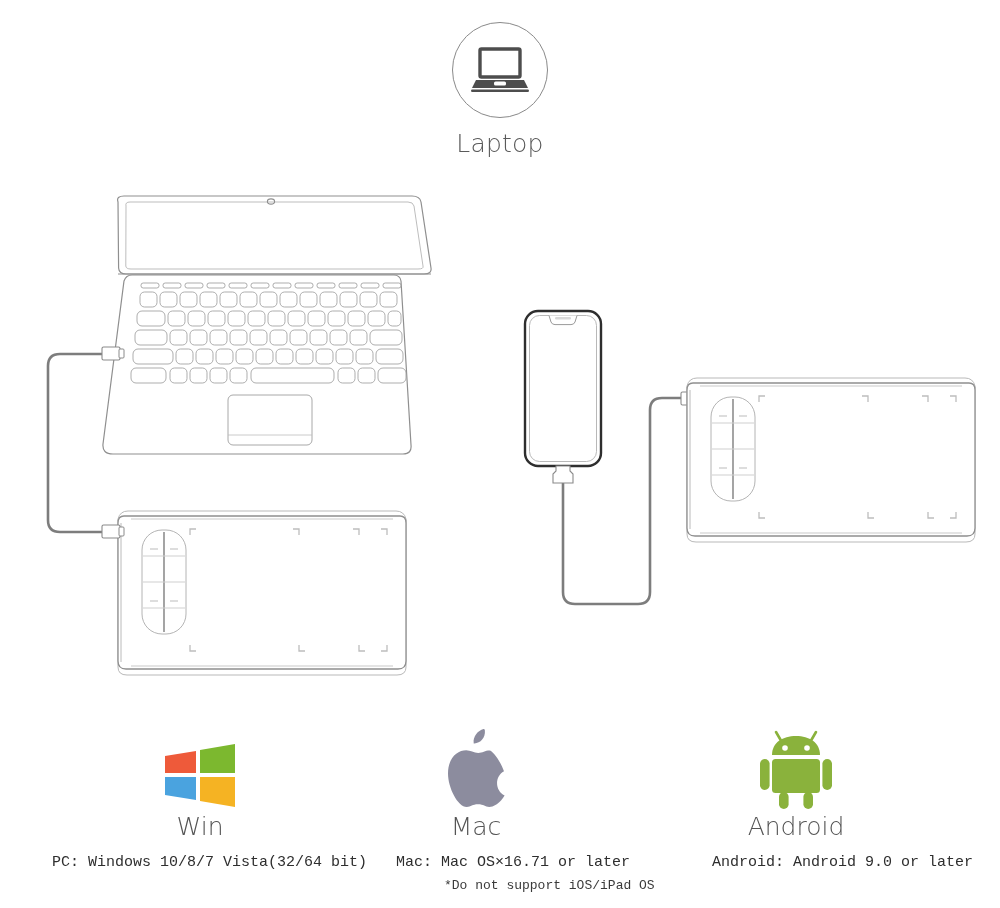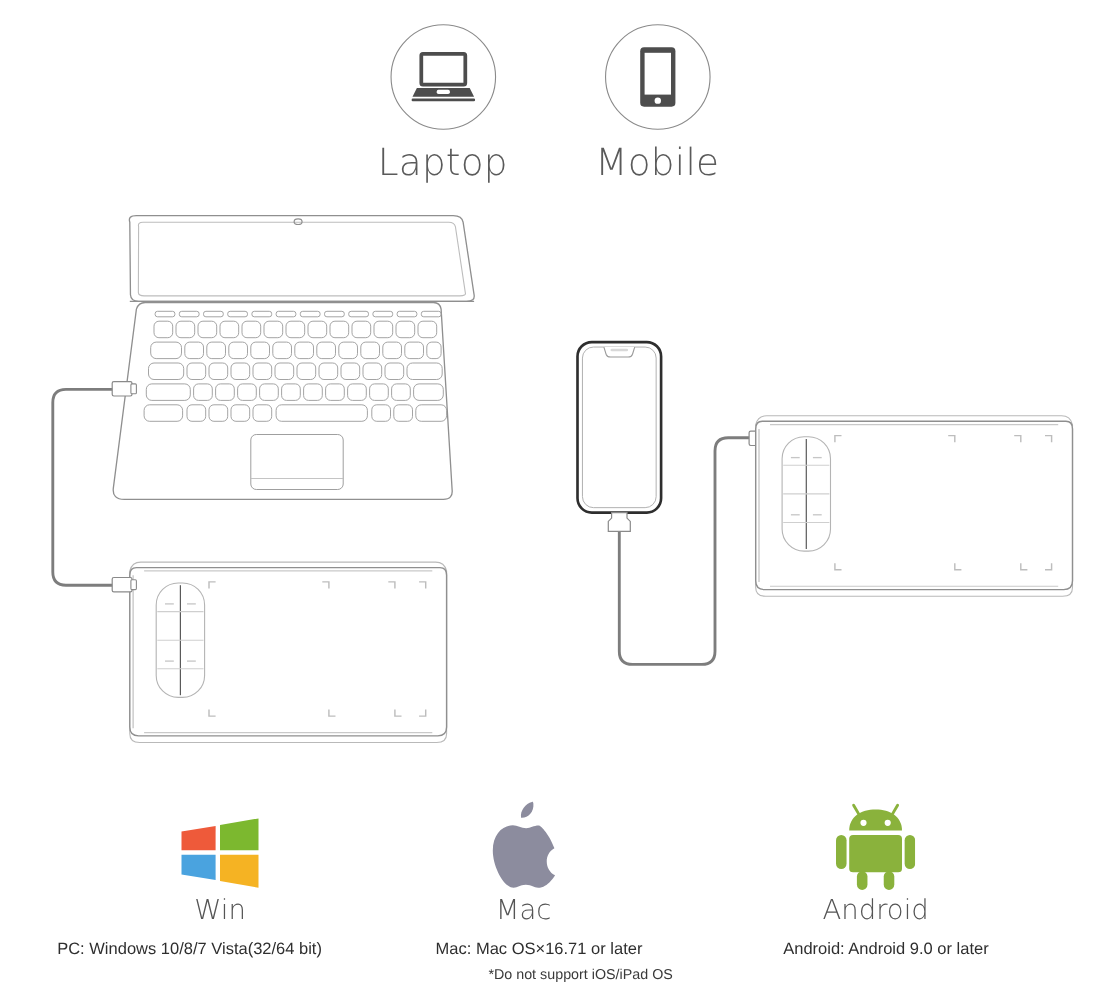--- a/index.html
+++ b/index.html
@@ -38,21 +38,21 @@
     height: 96px;
     border-radius: 50%;
     border: 1px solid #8a8a8a;
     display: flex;
     align-items: center;
     justify-content: center;
     box-sizing: border-box;
   }
   .device-label {
     margin-top: 13px;
-    font-size: 34px;
+    font-size: 25px;
     font-weight: 300;
     color: #5a5a5a;
     letter-spacing: 0.2px;
     line-height: 1;
   }
 
   
   .stage {
     position: absolute;
     top: 182px;
@@ -101,21 +101,21 @@
     left: 0;
     width: 1000px;
     height: 56px;
   }
   .caption {
     position: absolute;
     font-size: 15px;
     color: #2e2e2e;
     white-space: nowrap;
     line-height: 1.25;
-    font-family: Liberation Sans, sans-serif;
+    font-family: Liberation Mono, monospace;
   }
   .cap-pc   { left: 52px;  top: 2px; }
   .cap-mac  { left: 396px; top: 2px; }
   .cap-andr { left: 712px; top: 2px; }
   .cap-note { left: 407px; top: 26px; font-size: 13px; color: #3a3a3a; margin-left: 37px; }
 </style>
 </head>
 <body>
 
 <div class="device-row">
@@ -127,30 +127,20 @@
         <path d="M5 34 L53 34 L57 42 L1 42 Z" fill="#4d4d4d"></path>
         <rect x="23" y="35.5" width="12" height="4" rx="1.6" fill="#ffffff"></rect>
         <rect x="0" y="43.5" width="58" height="2.6" rx="1.3" fill="#4d4d4d"></rect>
       </svg>
     </div>
     <div class="device-label">Laptop</div>
   </div>
 
 
 
-  <div class="device-item">
-    <div class="device-circle">
-      <svg width="36" height="58" viewBox="0 0 36 58">
-        <rect x="2" y="2" width="32" height="54" rx="3.5" fill="#4d4d4d"></rect>
-        <rect x="6" y="7" width="24" height="38" fill="#ffffff"></rect>
-        <circle cx="18" cy="50.5" r="2.9" fill="#ffffff"></circle>
-      </svg>
-    </div>
-    <div class="device-label">Mobile</div>
-  </div>
 
 </div>
 
 <div class="stage">
 <svg width="1000" height="530" viewBox="0 0 1000 530">
   <defs>
     <g id="tabletKeys">
       <rect x="0" y="0" width="44" height="104" rx="20" fill="none" stroke="#b4b4b4" stroke-width="1"></rect>
       <line x1="22" y1="2" x2="22" y2="102" stroke="#5a5a5a" stroke-width="1.1"></line>
       <line x1="1" y1="26" x2="43" y2="26" stroke="#cfcfcf" stroke-width="1"></line>

